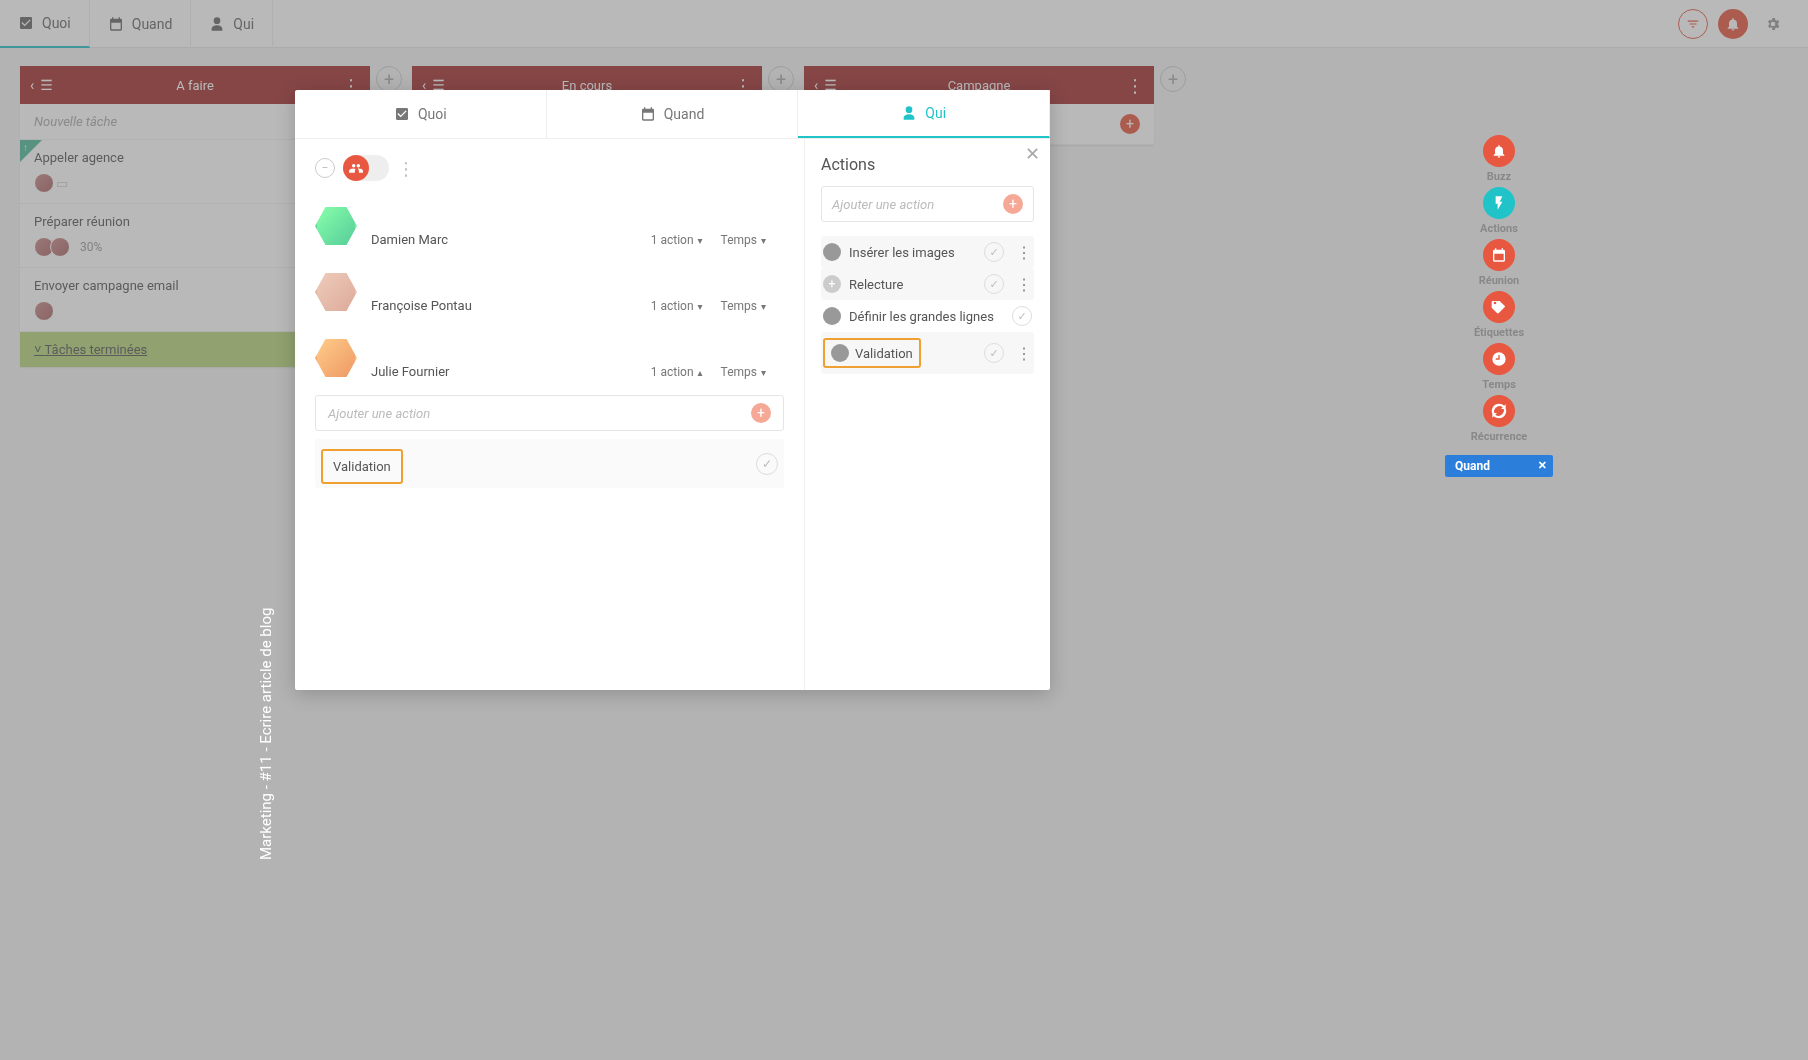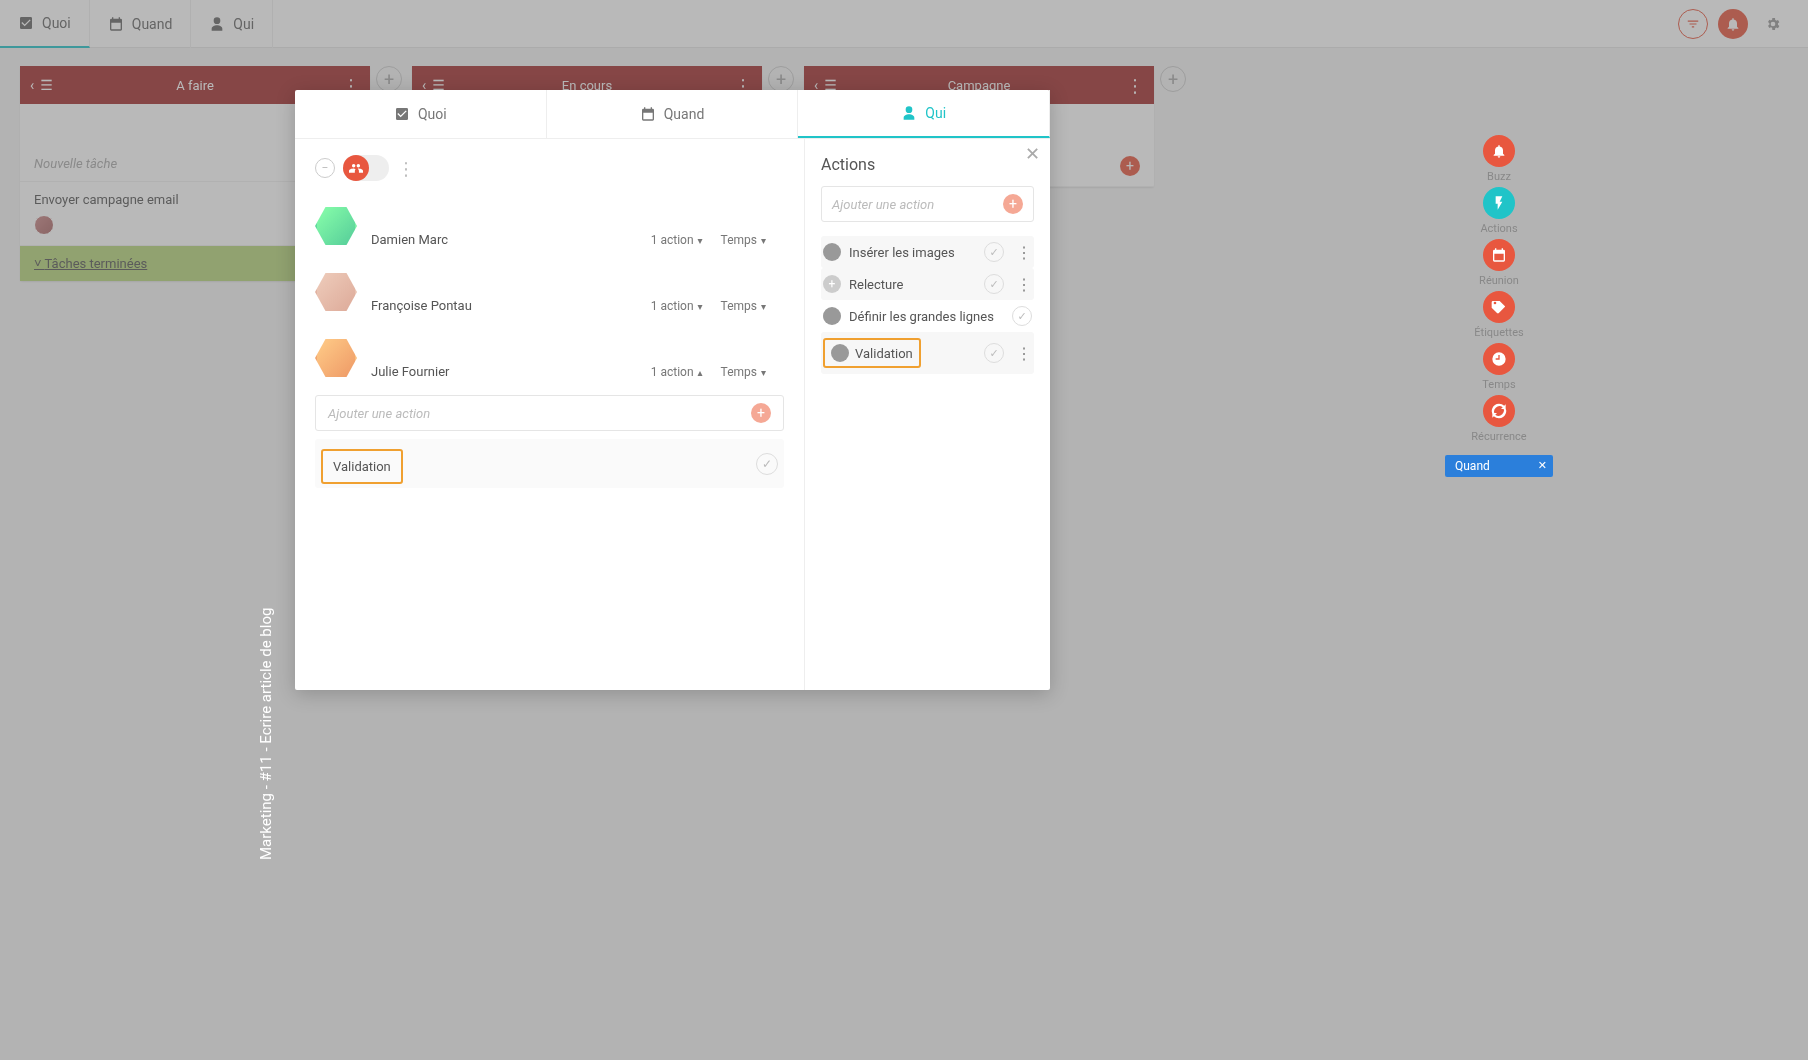--- a/index.html
+++ b/index.html
@@ -21,21 +21,21 @@
 
 .board { display: flex; gap: 10px; padding: 18px 20px; align-items: flex-start; }
 .col { width: 350px; background: #fff; border-radius: 2px; box-shadow: 0 1px 2px rgba(0,0,0,0.1); }
 .col-header { background: #a32e2e; color: #fff; height: 38px; display: flex; align-items: center; padding: 0 10px; position: relative; }
 .col-header .chev { font-size: 14px; margin-right: 6px; cursor: pointer; }
 .col-header .sort { font-size: 14px; margin-right: auto; cursor: pointer; }
 .col-header .title { position: absolute; left: 50%; transform: translateX(-50%); font-size: 13px; }
 .col-header .kebab { margin-left: auto; cursor: pointer; font-size: 18px; }
 .col-add { width: 26px; height: 26px; border: 1.5px solid #ccc; border-radius: 50%; display: flex; align-items: center; justify-content: center; color: #aaa; cursor: pointer; margin-left: 6px; font-size: 18px; }
 .col-wrap { display: flex; align-items: flex-start; }
-.newtask { padding: 10px 14px; color: #aaa; font-style: italic; font-size: 13px; border-bottom: 1px solid #f0f0f0; display: flex; align-items: center; margin-top: 42px; }
+.newtask { padding: 10px 14px; color: #aaa; font-style: italic; font-size: 13px; border-bottom: 1px solid #f0f0f0; display: flex; align-items: center; }
 .newtask .plus { margin-left: auto; width: 20px; height: 20px; border-radius: 50%; background: #e8573f; color: #fff; display: flex; align-items: center; justify-content: center; font-size: 14px; font-style: normal; }
 .task { padding: 10px 14px; border-bottom: 1px solid #f0f0f0; font-size: 13px; color: #555; position: relative; }
 .task .name { margin-bottom: 8px; }
 .task .meta { display: flex; align-items: center; gap: 6px; }
 .task .avatars { display: flex; }
 .task .av { width: 20px; height: 20px; border-radius: 50%; background: linear-gradient(135deg,#c88,#a66); margin-right: -4px; border: 1px solid #fff; }
 .task .hex { width: 20px; height: 20px; background: #4fb89a; color: #fff; font-size: 9px; display: flex; align-items: center; justify-content: center; clip-path: polygon(25% 5%, 75% 5%, 100% 50%, 75% 95%, 25% 95%, 0 50%); }
 .task .pct { color: #999; font-size: 12px; margin-left: 8px; }
 .task .date { margin-left: auto; color: #bbb; font-size: 12px; }
 .task .bolt { color: #bbb; margin-left: 6px; }
@@ -91,21 +91,21 @@
 .action-input .plus { margin-left: auto; width: 20px; height: 20px; border-radius: 50%; background: #f5a895; color: #fff; display: flex; align-items: center; justify-content: center; font-size: 14px; font-style: normal; }
 .action-item { display: flex; align-items: center; gap: 8px; padding: 6px 2px; font-size: 13px; color: #555; }
 .action-item.hl { background: #f7f7f7; border-radius: 3px; justify-content: center; }
 .action-item.boxed .label-box { border: 2px solid #f0a030; border-radius: 3px; padding: 4px 6px; display: flex; align-items: center; gap: 6px; }
 .action-item .av { width: 18px; height: 18px; border-radius: 50%; background: #999; flex-shrink: 0; }
 .action-item .av.plus-av { background: #ccc; color: #fff; display:flex; align-items:center; justify-content:center; font-size:12px; }
 .action-item .chk { margin-left: auto; width: 20px; height: 20px; border: 1px solid #ddd; border-radius: 50%; display: flex; align-items: center; justify-content: center; color: #bbb; font-size: 11px; cursor: pointer; }
 .action-item .dots { color: #888; cursor: pointer; font-size: 16px; margin-left: 4px; }
 
 
-.rail { position: fixed; right: 255px; top: 135px; display: flex; flex-direction: column; align-items: center; gap: 4px; }
+.rail { position: fixed; right: 255px; top: 135px; display: flex; flex-direction: column; align-items: center; gap: 4px; font-weight: bold; }
 .rail-item { display: flex; flex-direction: column; align-items: center; gap: 3px; }
 .rail-btn { width: 32px; height: 32px; border-radius: 50%; background: #e8573f; display: flex; align-items: center; justify-content: center; cursor: pointer; }
 .rail-btn.teal { background: #20c4c8; }
 .rail-btn svg { width: 16px; height: 16px; fill: #fff; }
 .rail-label { font-size: 11px; color: #888; }
 .rail-tag { margin-top: 8px; background: #2b7fdb; color: #fff; font-size: 12px; padding: 4px 22px 4px 10px; border-radius: 2px; position: relative; width: 108px; }
 .rail-tag .x { position: absolute; right: 6px; top: 4px; font-size: 11px; cursor: pointer; }
 </style>
 </head>
 <body>
@@ -154,20 +154,42 @@
   <div class="col">
     <div class="col-header">
       <span class="chev">‹</span>
       <span class="sort">☰</span>
       <span class="title">A faire</span>
       <span class="kebab">⋮</span>
     </div>
     <div class="newtask">
           <span>Nouvelle tâche</span>
         </div>
+    <div class="task">
+      <div class="corner"></div>
+      <div class="name">Appeler agence</div>
+      <div class="meta">
+            <span class="avatars">
+              <span class="av"></span>
+            </span>
+            <span style="color:#ccc">▭</span>
+            <span class="date">12 av</span>
+          </div>
+    </div>
+    <div class="task">
+      <div class="name">Préparer réunion</div>
+      <div class="meta">
+            <span class="avatars">
+              <span class="av"></span>
+              <span class="av"></span>
+            </span>
+            <span class="pct">30%</span>
+            <span class="date">19 av</span>
+          </div>
+    </div>
     <div class="task">
       <div class="name">Envoyer campagne email</div>
       <div class="meta">
             <span class="avatars">
               <span class="av"></span>
             </span>
             <span class="date">av</span>
           </div>
     </div>
     <div class="done-row">˅ <span>Tâches terminées</span></div>

